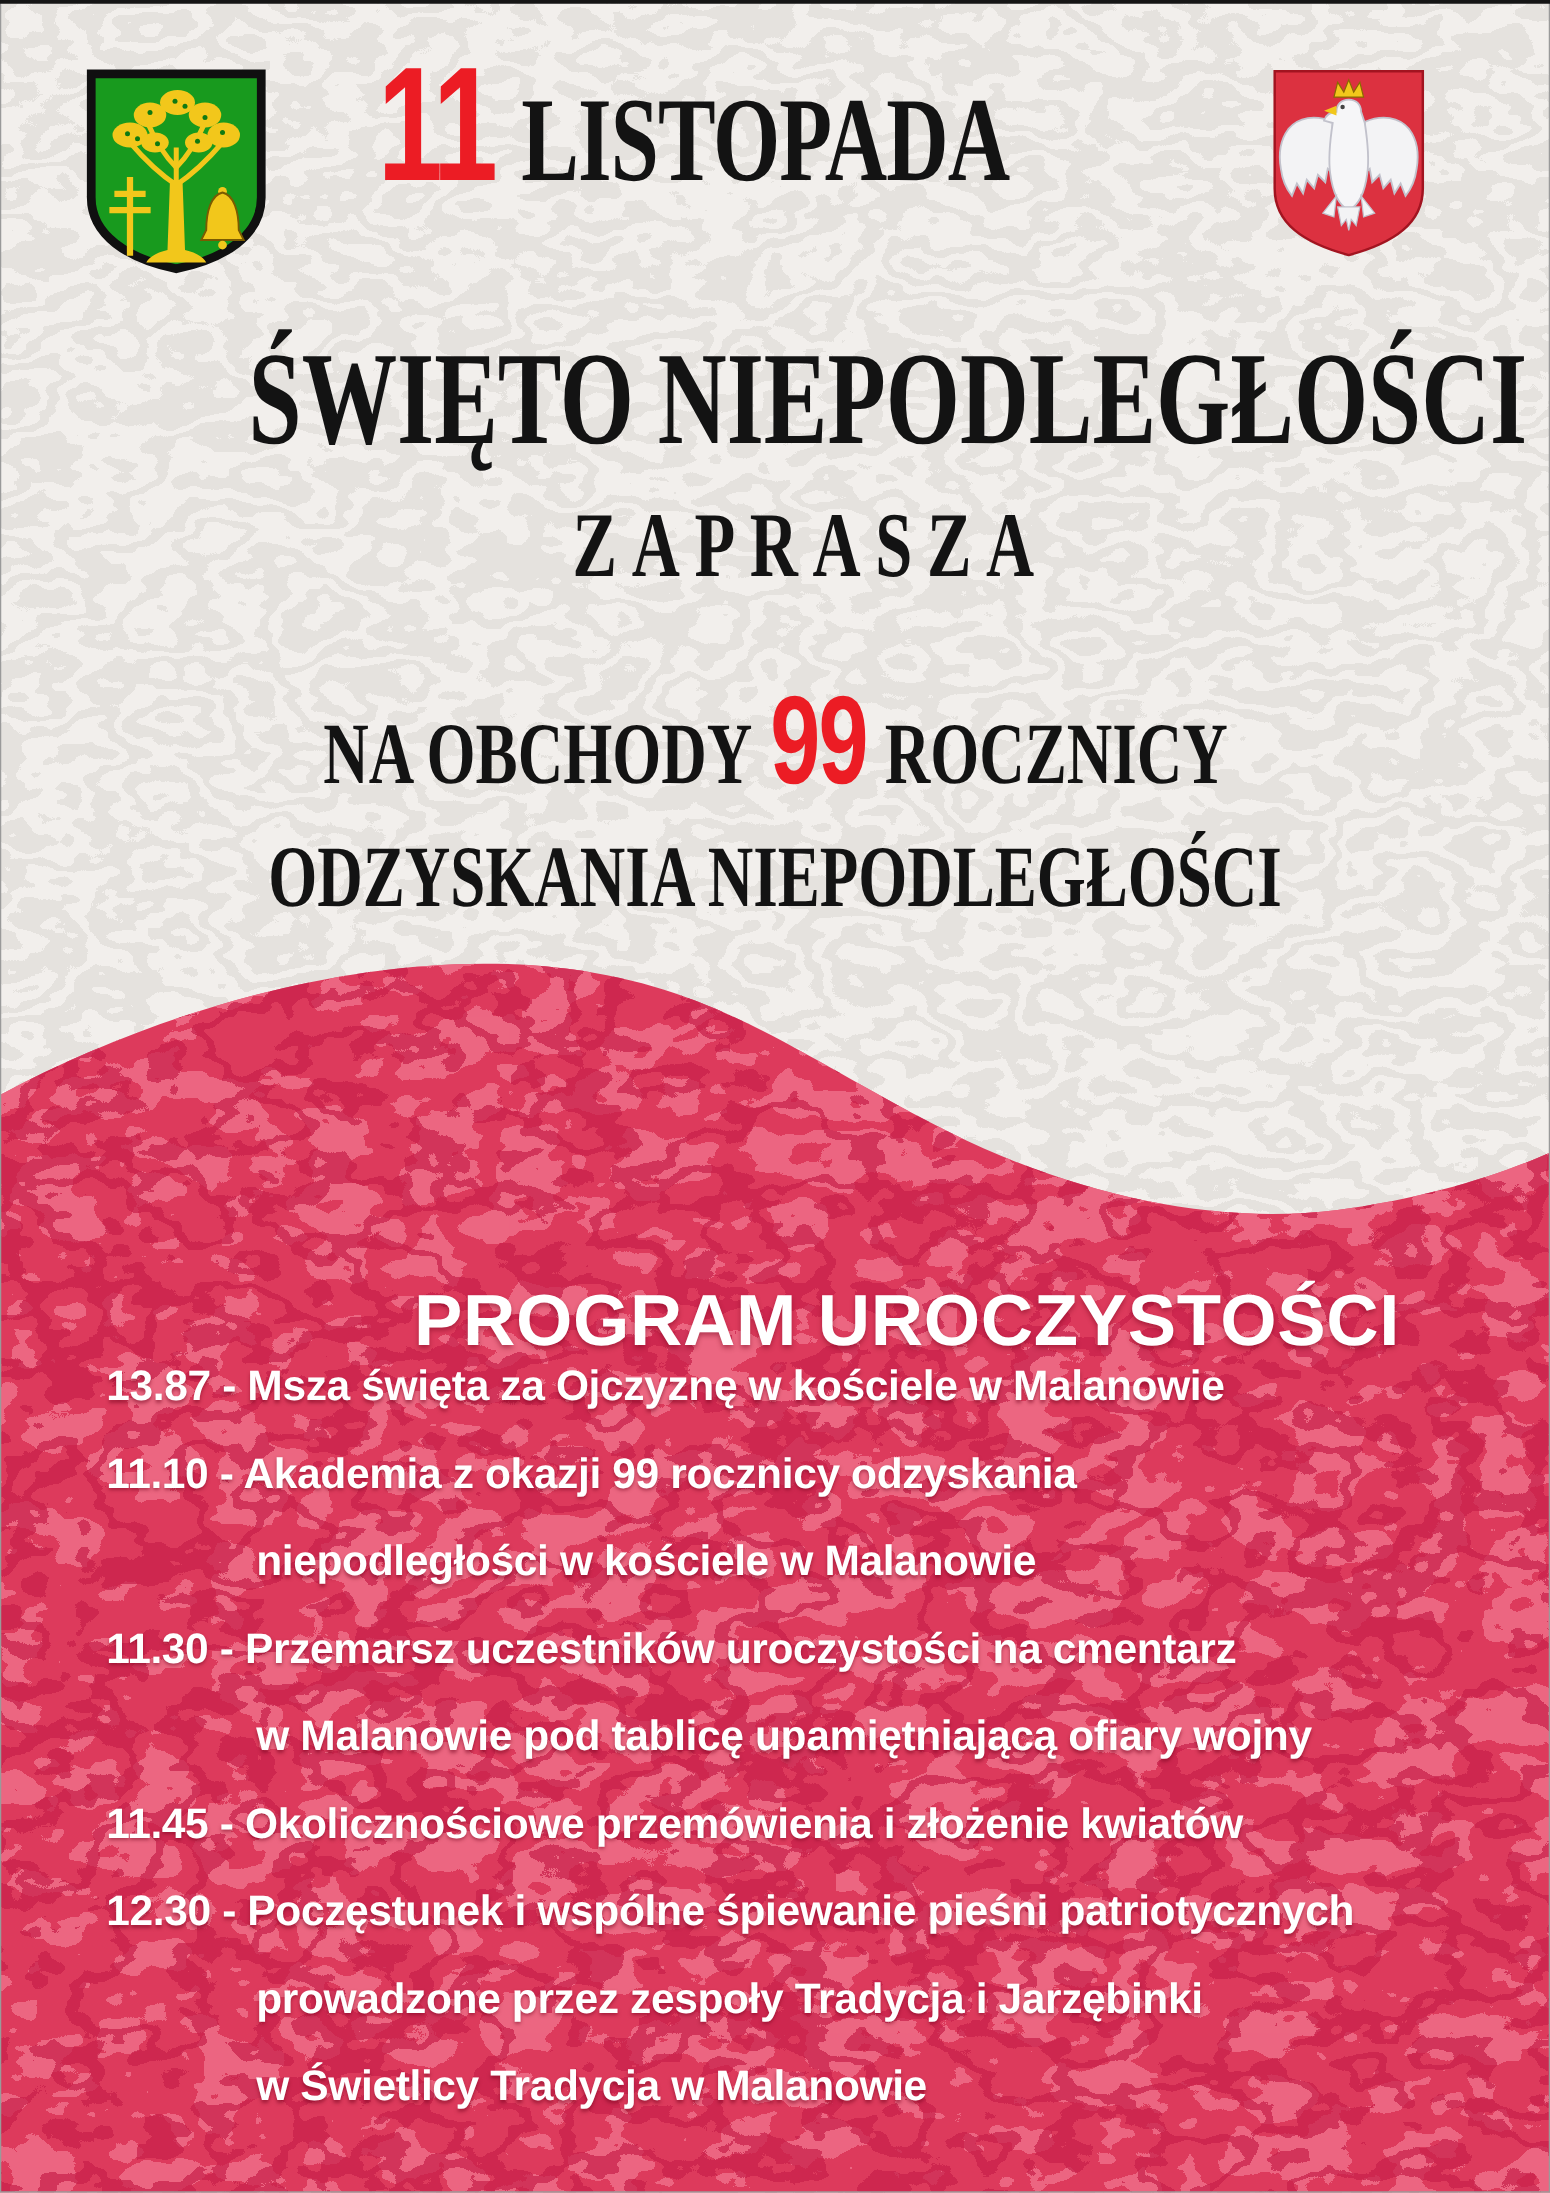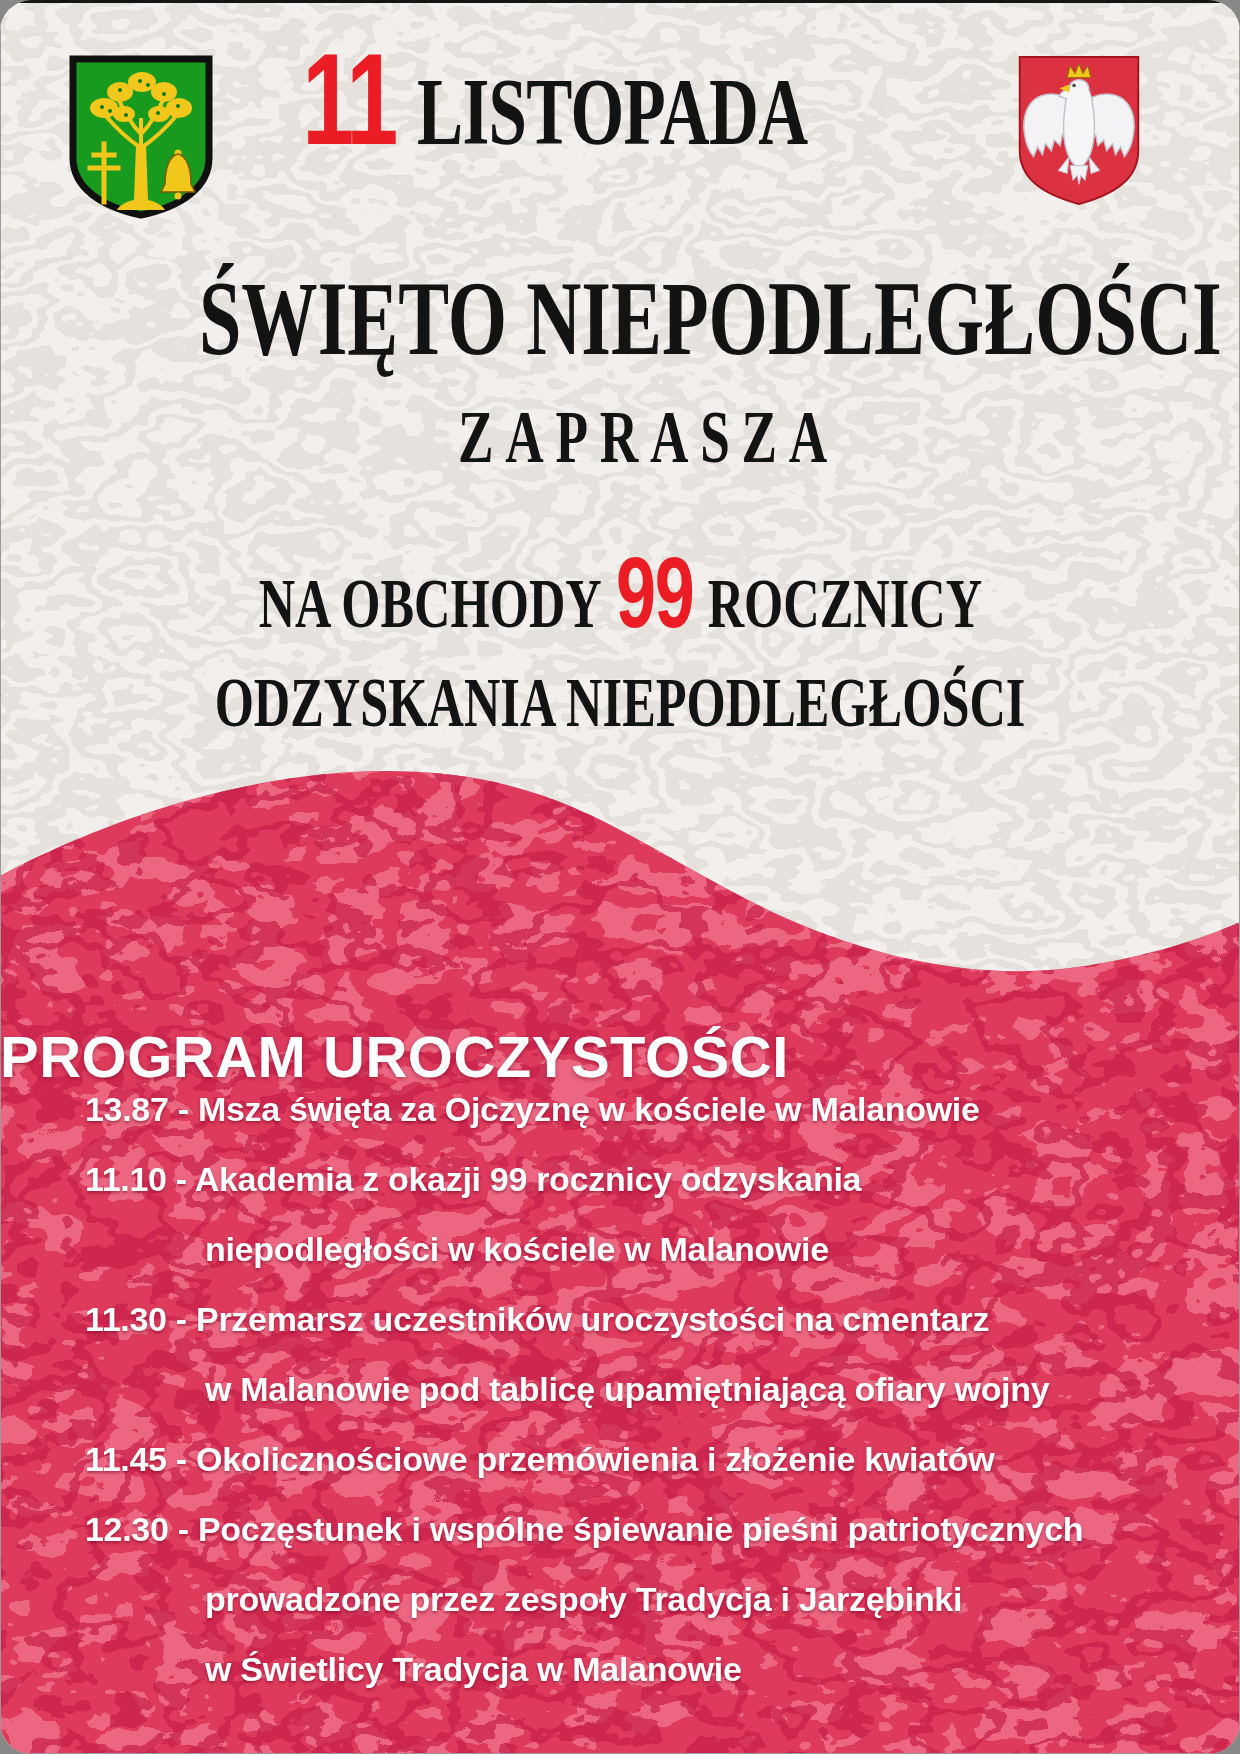--- a/index.html
+++ b/index.html
@@ -1,20 +1,19 @@
 <!DOCTYPE html>
 <html><head>
 <meta charset="utf-8">
 <style>
   html,body{margin:0;padding:0;background:#888;}
   .poster{
     position:relative;width:1240px;height:1754px;overflow:hidden;
     font-family:"Liberation Serif","DejaVu Serif",serif;
     background:#f2efec;
-    border-radius:32px;
   }
   .bg{position:absolute;left:0;top:0;width:1240px;height:1754px;display:block;}
 
   
   .cond{display:inline-block;transform:scaleX(0.72);transform-origin:50% 50%;white-space:nowrap;}
 
   .crest-left{position:absolute;left:66px;top:52px;width:150px;height:170px;}
   .crest-right{position:absolute;left:1014px;top:52px;width:130px;height:158px;}
   .crest-left svg,.crest-right svg{width:100%;height:100%;display:block;}
 
@@ -27,21 +26,21 @@
   .sub{position:absolute;left:0;width:1240px;text-align:center;line-height:1;
        font-weight:700;color:#131313;}
   .organizer{top:322px;font-size:74px;}
   .invites{top:400px;font-size:74px;padding-left:29px;}
   .invites .cond{letter-spacing:0.22em;}
   .occasion{top:542px;font-size:70px;}
   .num99{font-family:"Liberation Sans","DejaVu Sans",sans-serif;font-weight:700;font-size:100px;color:#ec1c24;margin:0 20px;letter-spacing:-2px;}
   .occasion2{top:668px;font-size:70px;}
 
   .program-heading{
-    position:absolute;top:980px;left:0;width:1120px;text-align:left;
+    position:absolute;top:980px;left:0;width:1120px;text-align:right;
     font-family:"Liberation Sans","DejaVu Sans",sans-serif;font-weight:700;
     font-size:58px;color:#ffffff;letter-spacing:0.5px;line-height:1;
     text-shadow:0 2px 4px rgba(110,0,25,0.45);
   }
   .pl{
     position:absolute;left:85px;white-space:nowrap;line-height:1;
     font-family:"Liberation Sans","DejaVu Sans",sans-serif;font-weight:700;
     font-size:34px;color:#ffffff;letter-spacing:-0.3px;
     text-shadow:0 2px 3px rgba(110,0,25,0.5);
   }

